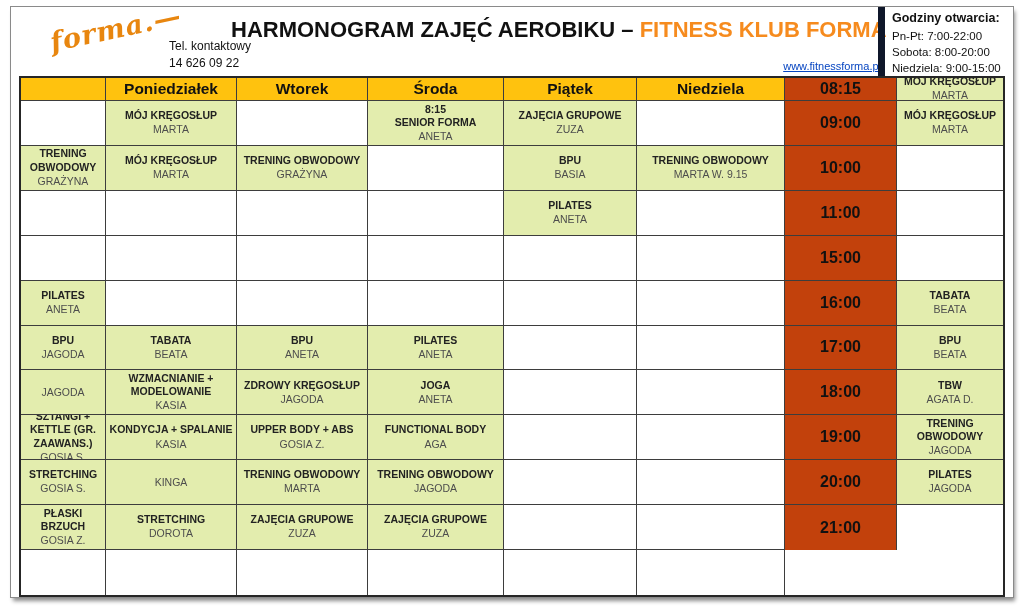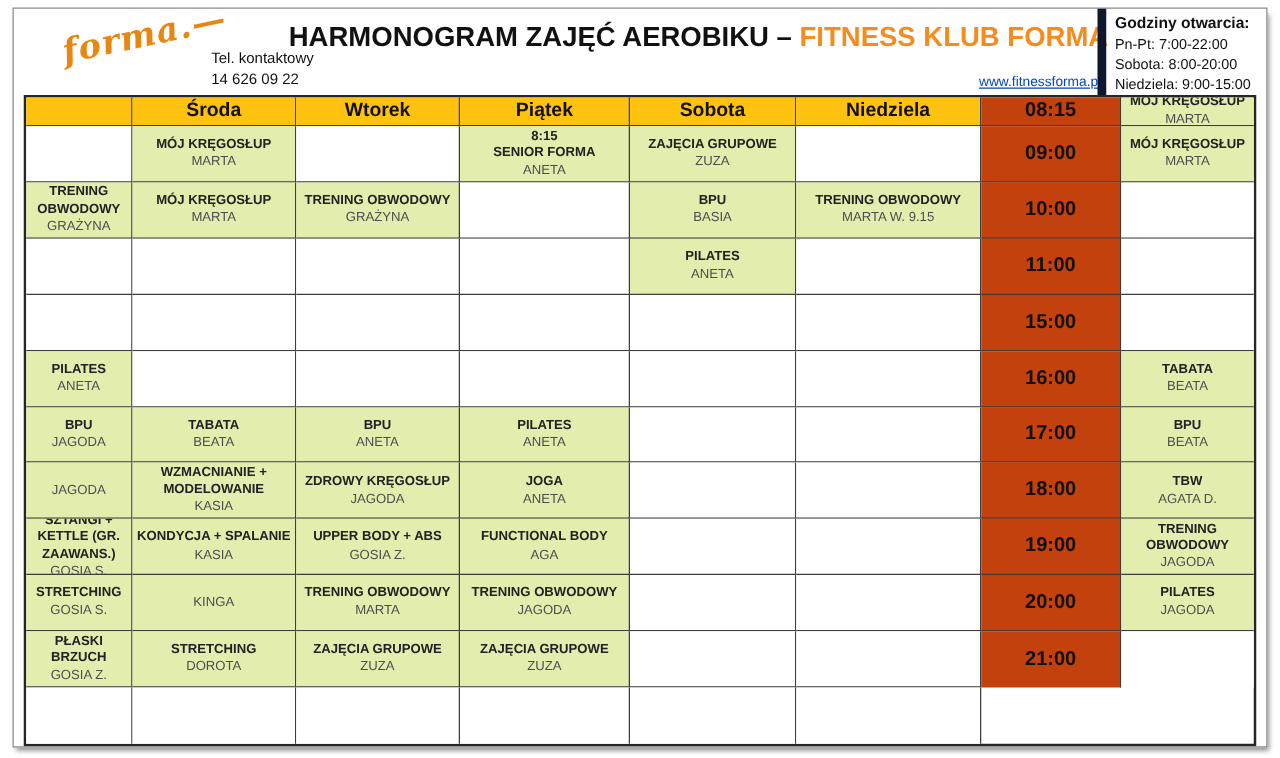--- a/index.html
+++ b/index.html
@@ -56,24 +56,24 @@
     <a class="site" href="#">www.fitnessforma.pl</a>
     <div class="hours">
       <div class="hours-h">Godziny otwarcia:</div>
       <div>Pn-Pt: 7:00-22:00</div>
       <div>Sobota: 8:00-20:00</div>
       <div>Niedziela: 9:00-15:00</div>
     </div>
   </div>
   <div class="grid">
       <div class="cell hdr"></div>
+      <div class="cell hdr">Poniedziałek</div>
+      <div class="cell hdr">Wtorek</div>
       <div class="cell hdr">Środa</div>
-      <div class="cell hdr">Wtorek</div>
       <div class="cell hdr">Piątek</div>
-      <div class="cell hdr">Sobota</div>
       <div class="cell hdr">Niedziela</div>
       <div class="cell timec">08:15</div>
       <div class="cell slot filled">
         <div class="ct">MÓJ KRĘGOSŁUP</div>
         <div class="ci">MARTA</div>
       </div>
       <div class="cell slot"></div>
       <div class="cell slot filled">
         <div class="ct">MÓJ KRĘGOSŁUP</div>
         <div class="ci">MARTA</div>

